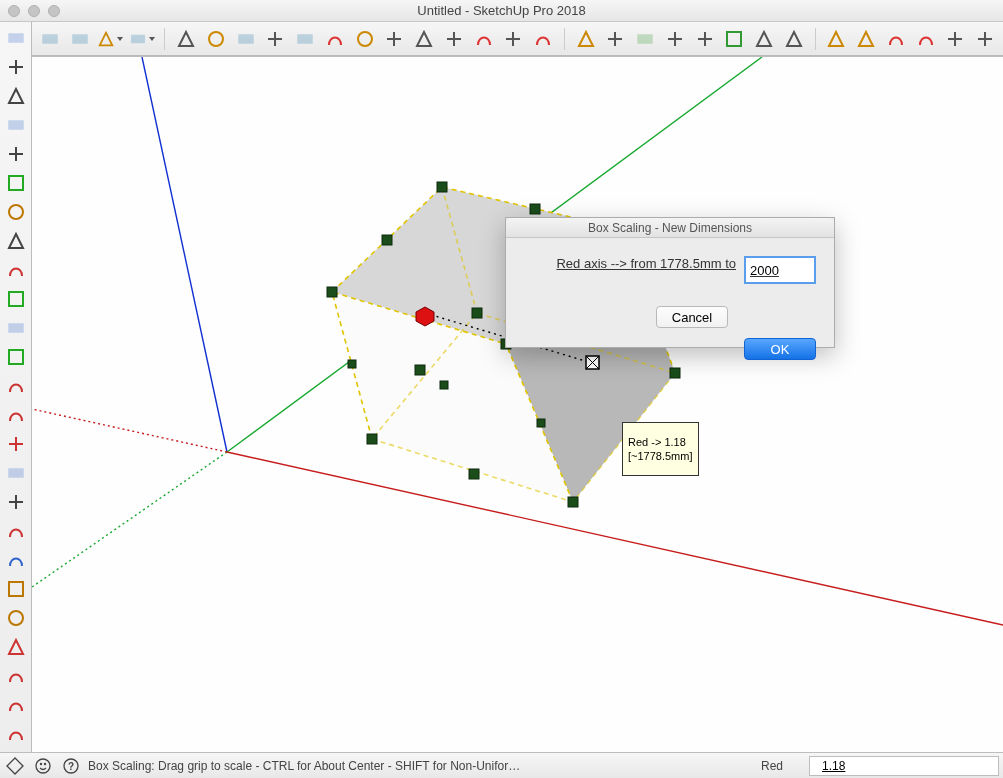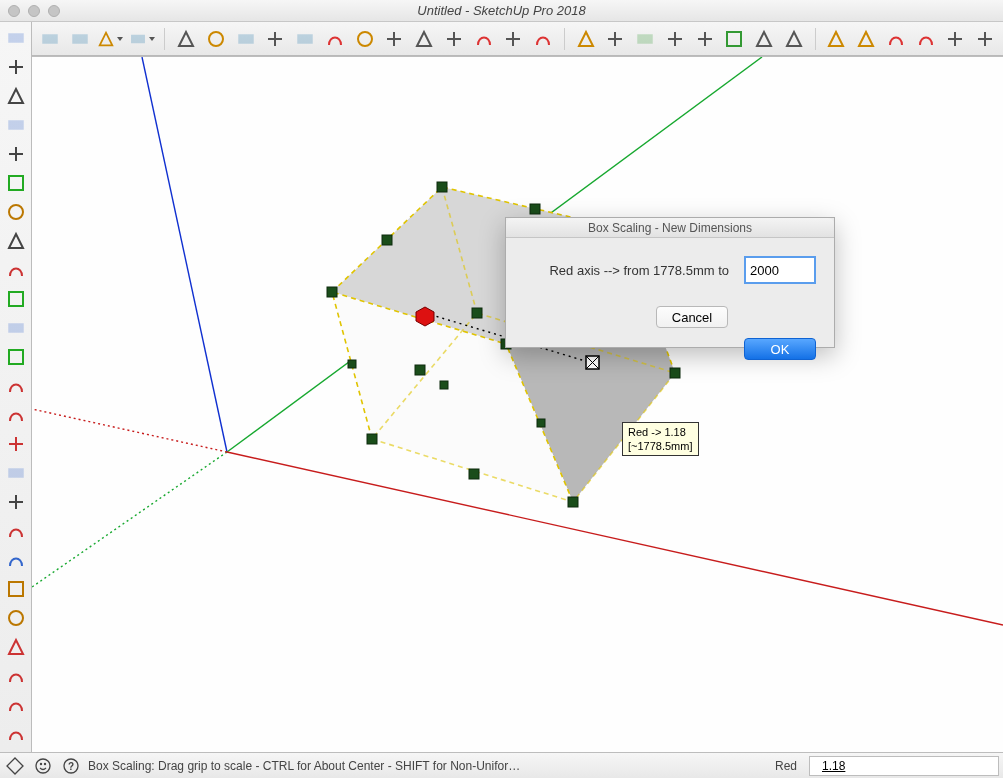--- a/index.html
+++ b/index.html
@@ -14,21 +14,20 @@
     color: #333;
   }
   
   .titlebar {
     height: 22px;
     background: linear-gradient(#f6f6f6, #e6e6e6);
     border-bottom: 1px solid #c7c7c7;
     display: flex;
     align-items: center;
     position: relative;
-    font-style: italic;
   }
   .traffic-lights {
     display: flex;
     gap: 8px;
     padding-left: 8px;
   }
   .tl { width: 12px; height: 12px; border-radius: 50%; background:#c5c5c5; border:1px solid #b0b0b0; }
   .titlebar .title { position:absolute; left:0; right:0; text-align:center; font-size:13px; color:#444; }
   
   .top-toolbar {
@@ -90,21 +89,21 @@
     height:20px;
     background:linear-gradient(#f4f4f4,#e2e2e2);
     border-bottom:1px solid #c5c5c5;
     border-radius:6px 6px 0 0;
     text-align:center;
     font-size:12px;
     color:#555;
     line-height:20px;
   }
   .dialog-body { padding:18px 18px 14px 18px; }
-  .dialog-row { display:flex; align-items:center; justify-content:flex-end; gap:15px; }
+  .dialog-row { display:flex; justify-content:flex-end; gap:8px;text-decoration:underline; }
   .dialog-input {
     width:72px; height:22px;
     border:2px solid #5a9ded;
     border-radius:0;
     padding:12px 4px;
     font-size:13px;
     outline:none;
     background:#fff;
   }
   .dialog-buttons { display:flex; justify-content:flex-end; gap:16px; margin-top:22px; }
@@ -119,42 +118,42 @@
   .btn.primary {
     background:linear-gradient(#58a7ff,#1471e6);
     color:#fff; border:1px solid #0f63d3;margin-top:32px;
   }
   
   .grip-tooltip {
     position:absolute;
     left:590px; top:365px;
     background:#ffffe1;
     border:1px solid #333;
-    padding:2px 5px;
+    padding:12px 5px;
     font-size:11px;
     line-height:14px;
     white-space:pre;
     color:#000;
   }
   
   .statusbar {
     position:absolute;
     left:0; right:0; bottom:0;
     height:26px;
     background:linear-gradient(#f6f6f6,#e8e8e8);
     border-top:1px solid #bdbdbd;
     display:flex;
     align-items:center;
     padding:0 4px;
     gap:6px;
     font-size:12px;
   }
   .status-icon { width:22px; height:22px; display:flex; align-items:center; justify-content:center; }
   .status-text { flex:1; overflow:hidden; white-space:nowrap; text-overflow:ellipsis; color:#444; }
-  .vcb-label { color:#444; margin-right:6px; }
+  .vcb-label { color:#444; margin-right:20px; }
   .vcb-input {
     width:190px; height:20px;
     background:#fff; border:1px solid #bdbdbd;
     padding:0 12px;
     font-size:12px;
     outline:none;
     text-decoration:underline;
   }
   
   .dd::after{

